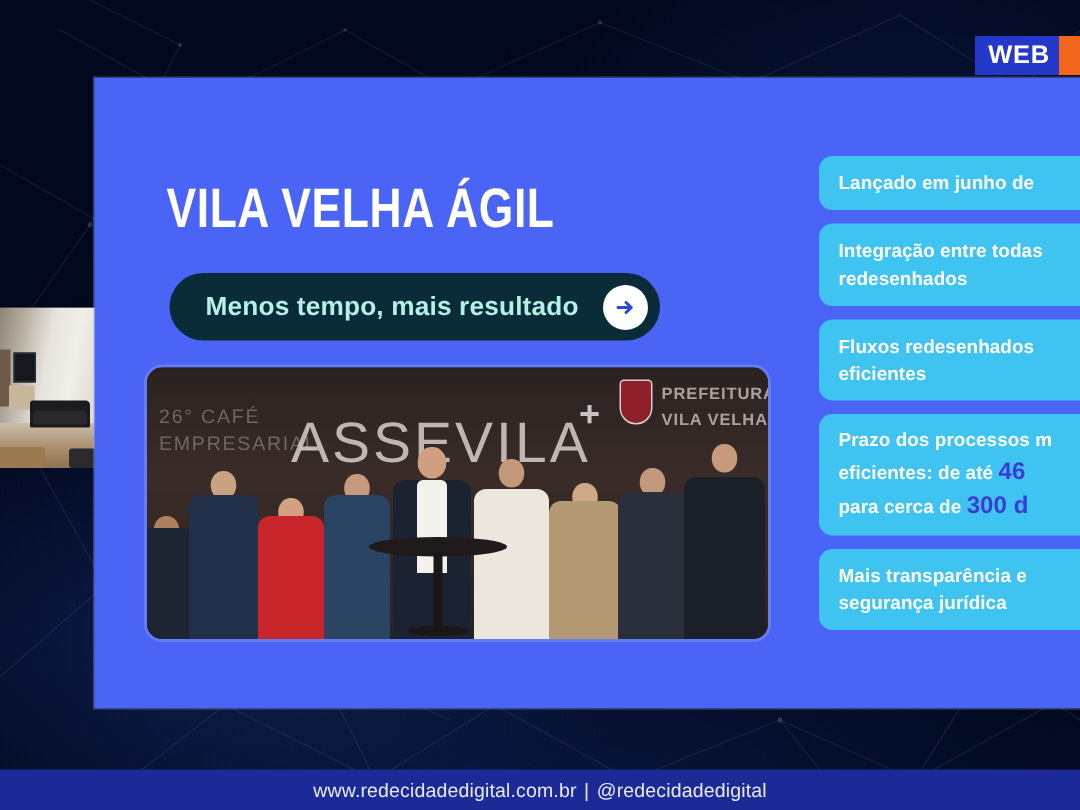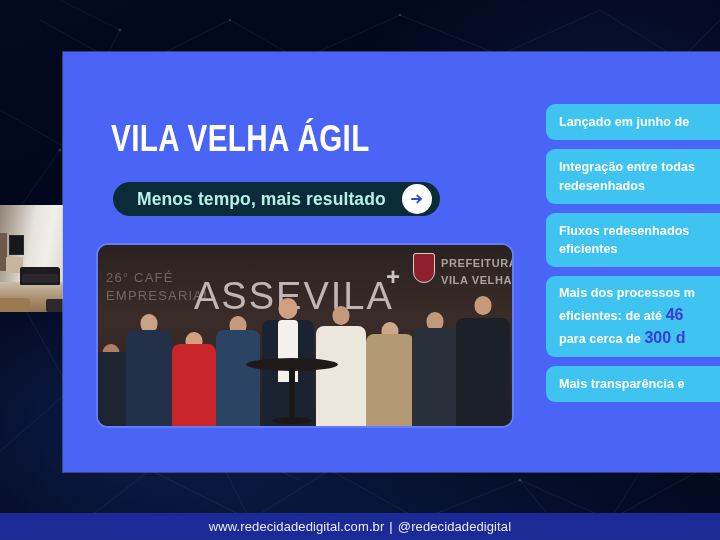--- a/index.html
+++ b/index.html
@@ -96,21 +96,21 @@
     line-height: 1;
     transform: scaleX(.80);
     transform-origin: left center;
     white-space: nowrap;
   }
 
   
   .pill {
     position: absolute;
     left: 113px; top: 182px;
-    height: 34px;
+    height: 45px;
     padding: 0 8px 0 24px;
     display: flex;
     align-items: center;
     gap: 16px;
     background: #0a2b38;
     border-radius: 24px;
   }
   .pill-text {
     color: #b5f0e6;
     font-size: 17.5px;
@@ -383,31 +383,36 @@
       <span>Integração entre  todas</span><br>
       <span>redesenhados</span>
     </div>
 
     <div class="card">
       <span>Fluxos redesenhados</span><br>
       <span>eficientes</span>
     </div>
 
     <div class="card tall">
-      <span>Mais dos processos m</span><br>
+      <span>Prazo dos processos m</span><br>
       <span>eficientes: de até </span><span class="hl">46</span><br>
       <span>para cerca de </span><span class="hl">300 d</span>
     </div>
 
     <div class="card">
       <span>Mais transparência e</span><br>
-    </div>
-
-  </div>
-
+      <span>segurança jurídica</span>
+    </div>
+
+  </div>
+
+  <div class="badge">
+    <div class="badge-blue">WEB</div>
+    <div class="badge-orange"></div>
+  </div>
 
   <div class="footer-bar"></div>
   <div class="footer-text">
     <span>www.redecidadedigital.com.br</span>
     <span class="sep">|</span>
     <span>@redecidadedigital</span>
   </div>
 
 </div>
 

